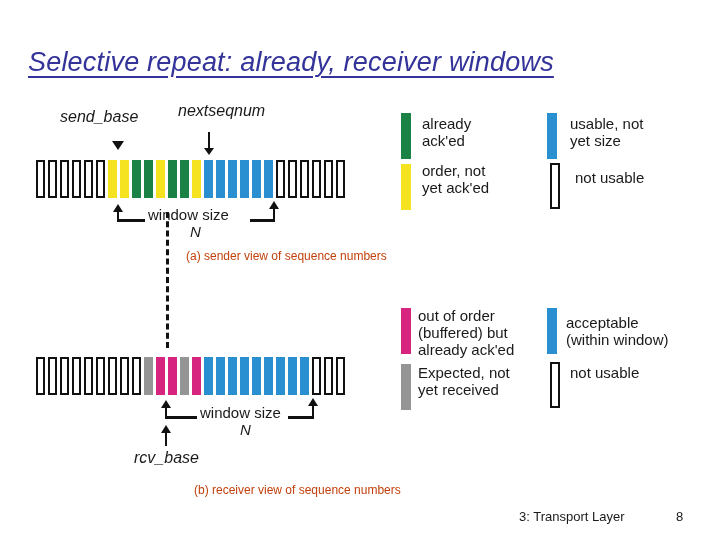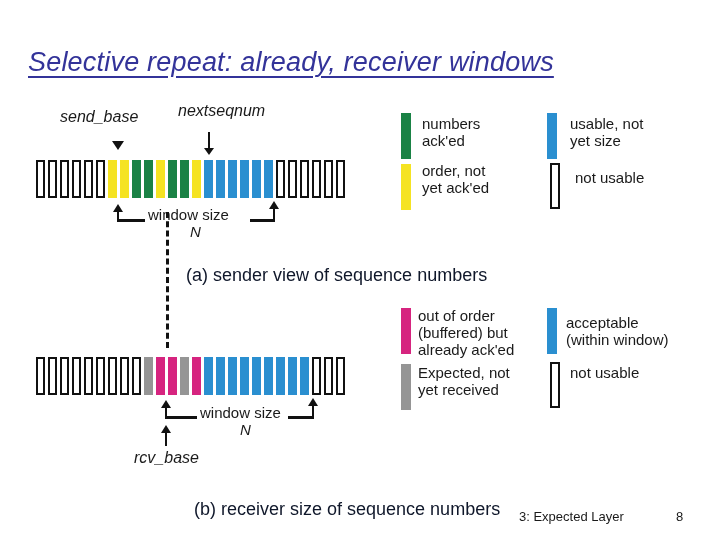--- a/index.html
+++ b/index.html
@@ -106,24 +106,23 @@
     position: absolute;
     font-size: 15px;
     line-height: 1.12;
     white-space: pre;
     color: #1a1a1a;
   }
 
   
   .caption {
     position: absolute;
-    font-size: 18px;
+    font-size: 12px;
     white-space: nowrap;
-    color: #0f172a;
-    margin-top: 16px;
+    color: #c2410c;
   }
 
   
   #footer-layer {
     position: absolute;
     left: 519px;
     top: 509px;
     font-size: 13px;
     color: #1a1a1a;
     white-space: nowrap;
@@ -184,21 +183,21 @@
 <div class="hline" style="left:117px; top:219px; width:28px;"></div>
 <div class="hline" style="left:250px; top:219px; width:25px;"></div>
 <div class="vline" style="left:273px; top:208px; height:13px;"></div>
 <div class="arrow-up-head" style="left:269px; top:201px;"></div>
 
 <div class="lbl" style="left:148px; top:207px; font-size:15px;">window size</div>
 <div class="lbl lbl-italic" style="left:190px; top:224px; font-size:15px;">N</div>
 
 <div id="sender-legend">
     <div class="legend-swatch" style="background: rgb(26, 130, 69); left: 401px; top: 113px;"></div>
-    <div class="legend-text" style="left: 422px; top: 116px;">numbers
+    <div class="legend-text" style="left: 422px; top: 116px;">already
 ack'ed</div>
     <div class="legend-swatch" style="background: rgb(245, 227, 34); left: 401px; top: 164px;"></div>
     <div class="legend-text" style="left: 422px; top: 163px;">order, not
 yet ack'ed</div>
     <div class="legend-swatch" style="background: rgb(42, 143, 208); left: 547px; top: 113px;"></div>
     <div class="legend-text" style="left: 570px; top: 116px;">usable, not
 yet size</div>
     <div class="legend-swatch outline" style="left: 550px; top: 163px;"></div>
     <div class="legend-text" style="left: 575px; top: 170px;">not usable</div>
   </div>
@@ -258,16 +257,16 @@
     <div class="legend-swatch" style="background: rgb(149, 149, 149); left: 401px; top: 364px;"></div>
     <div class="legend-text" style="left: 418px; top: 365px;">Expected, not
 yet received</div>
     <div class="legend-swatch" style="background: rgb(42, 143, 208); left: 547px; top: 308px;"></div>
     <div class="legend-text" style="left: 566px; top: 315px;">acceptable
 (within window)</div>
     <div class="legend-swatch outline" style="left: 550px; top: 362px;"></div>
     <div class="legend-text" style="left: 570px; top: 365px;">not usable</div>
   </div>
 
-<div class="caption" style="left:194px; top:483px;">(b) receiver size of sequence numbers</div>
-
-<div id="footer-layer">3: Expected Layer</div>
+<div class="caption" style="left:194px; top:483px;">(b) receiver view of sequence numbers</div>
+
+<div id="footer-layer">3: Transport Layer</div>
 <div id="footer-page">8</div>
 
 </body></html>

